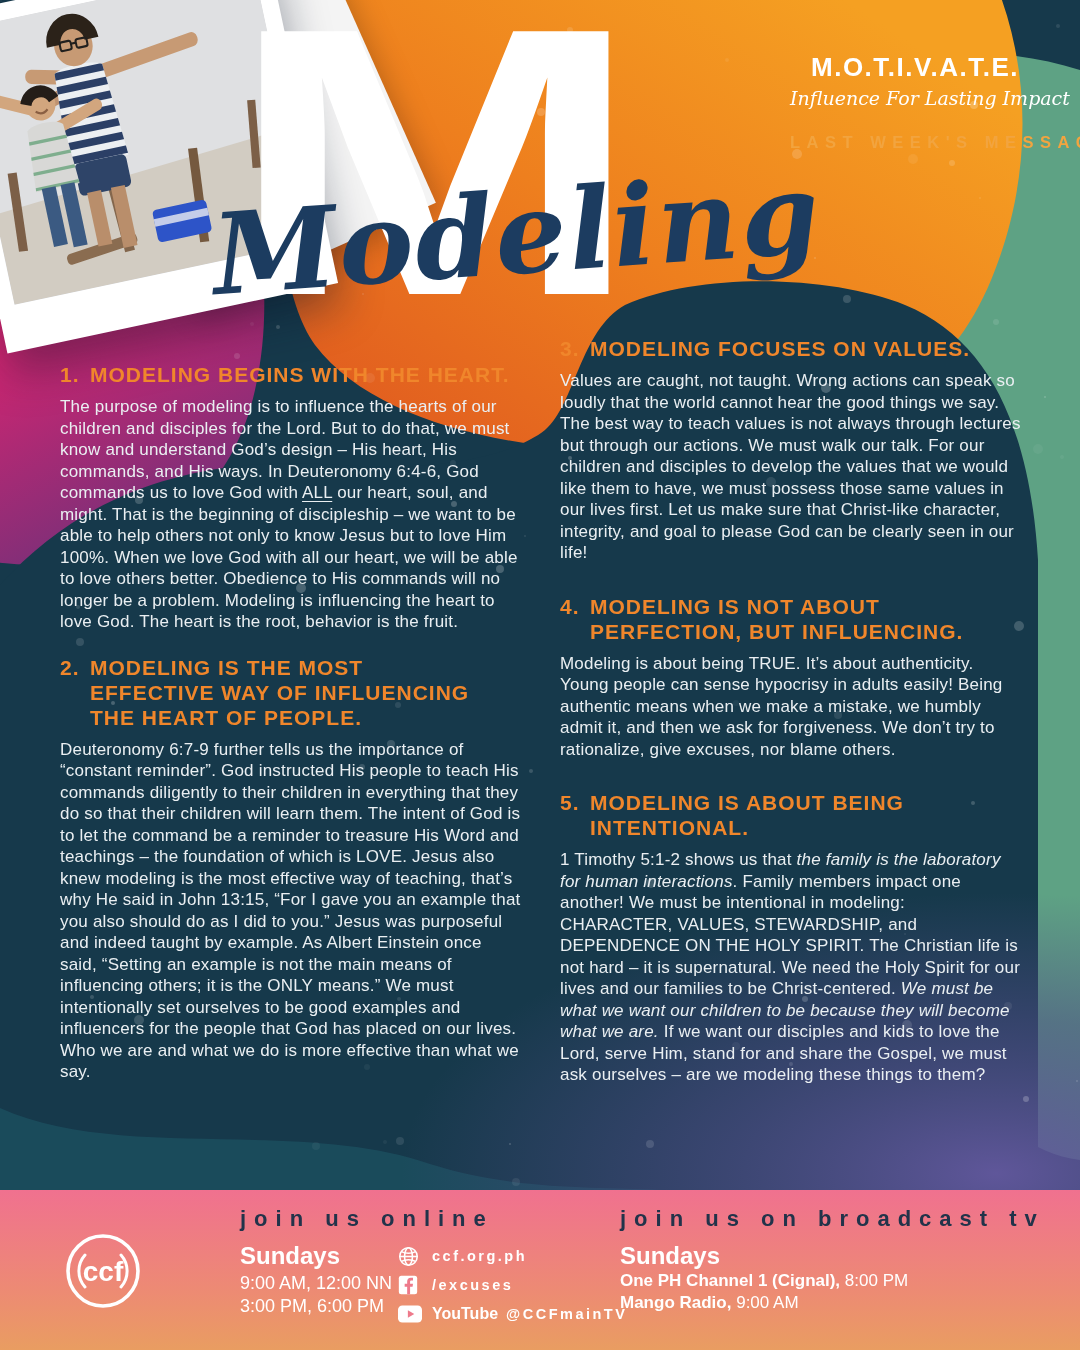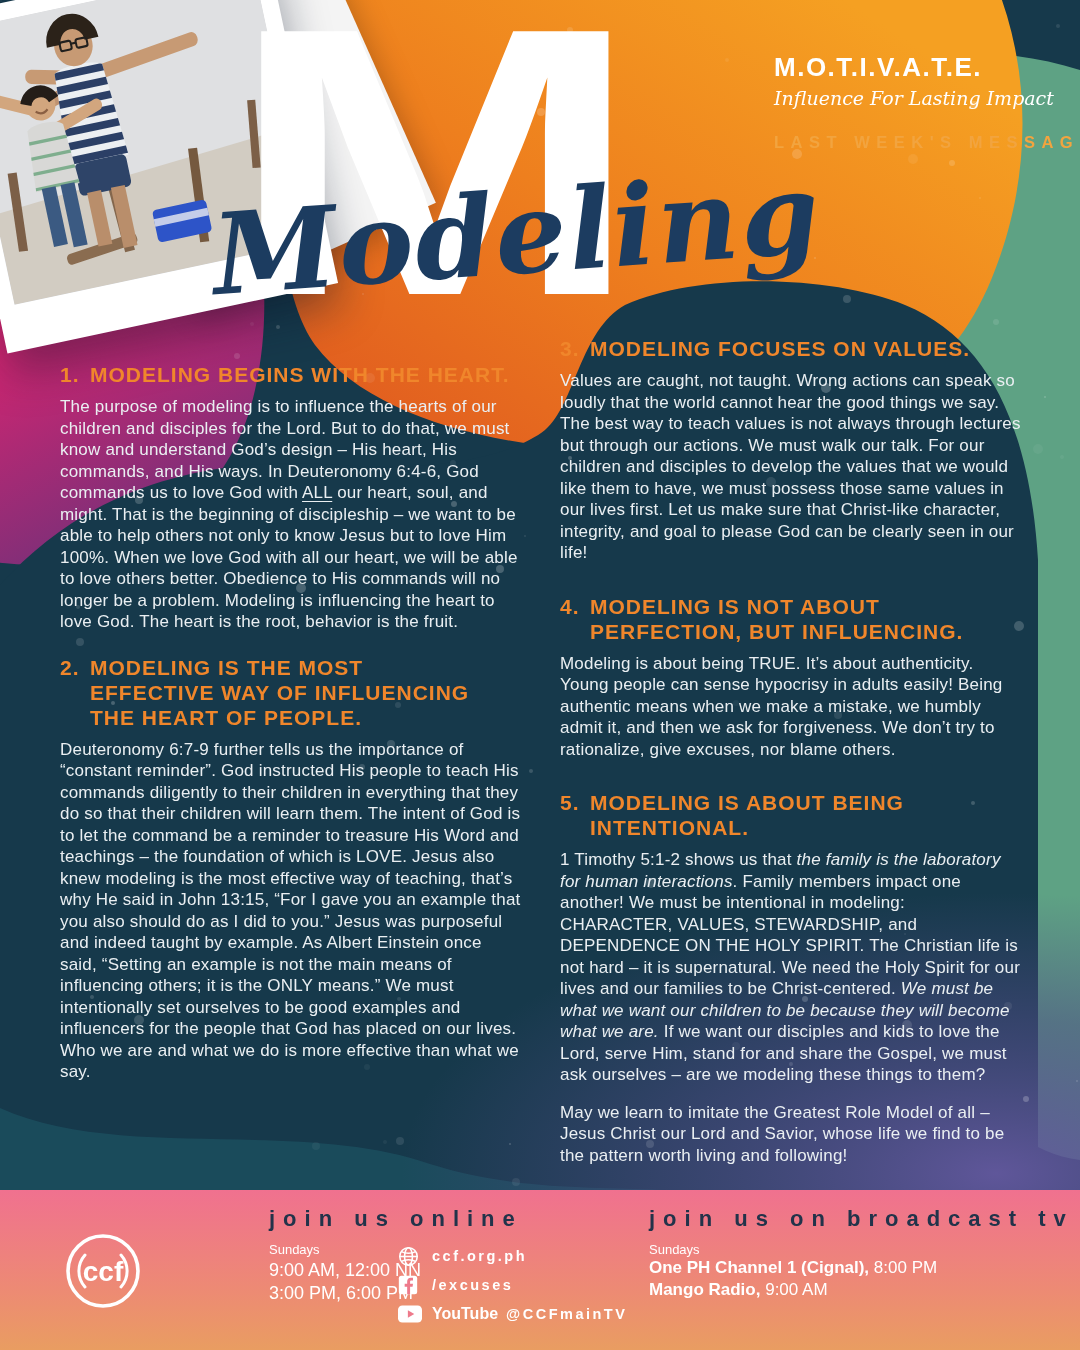--- a/index.html
+++ b/index.html
@@ -27,21 +27,21 @@
     position:absolute;left:228px;top:-2px;z-index:5;color:#ffffff;
     font-size:382px;line-height:.86;font-weight:bold;transform:scaleX(1.3);transform-origin:left top;
   }
   .script-title{
     position:absolute;left:212px;top:168px;z-index:6;color:#1C3C60;
     font-family:"DejaVu Serif",serif;font-style:italic;font-weight:bold;
     font-size:112px;transform:rotate(-4deg);letter-spacing:2px;white-space:nowrap;
   }
 
   
-  .motivate{position:absolute;right:56px;top:52px;width:250px;z-index:5;}
+  .motivate{position:absolute;right:40px;top:52px;width:250px;text-align:center;z-index:5;}
   .motivate .name{color:#ffffff;font-weight:bold;font-size:26px;letter-spacing:1.5px;}
   .motivate .tagline{color:#ffffff;font-family:"DejaVu Serif",serif;font-style:italic;font-size:19px;margin-top:4px;white-space:nowrap;}
   .motivate .kicker{color:#F2A43F;font-weight:bold;font-size:16.5px;letter-spacing:6.5px;margin-top:24px;white-space:nowrap;}
 
   
   .col{position:absolute;z-index:7;width:462px;}
   .col-left{left:60px;top:340px;}
   .col-right{left:560px;top:336px;}
   .para{font-size:17px;line-height:21.5px;color:#EAEFF2;letter-spacing:.2px;margin:0 0 14px 0;}
   .sec{margin-top:22px;}
@@ -51,23 +51,23 @@
   .w330{max-width:330px;}
   .it{font-style:italic;}
   .u{text-decoration:underline;text-underline-offset:3px;}
 
   
   .footer{
     position:absolute;left:0;top:1190px;width:1080px;height:160px;z-index:10;
     background:linear-gradient(180deg,#F0718F 0%,#ED8A74 62%,#E99D61 100%);
   }
   .ccf-logo{position:absolute;left:64px;top:42px;width:78px;height:78px;}
-  .f-block{position:absolute;margin-left:29px;}
+  .f-block{position:absolute;}
   .f-head{color:#22334A;font-weight:bold;font-size:22px;letter-spacing:8px;}
-  .f-day{color:#ffffff;font-weight:normal;font-size:13px;margin-top:10px;}
+  .f-day{color:#ffffff;font-weight:bold;font-size:24px;margin-top:10px;}
   .f-line{color:#ffffff;font-size:18px;line-height:23px;}
   .f-line .b{font-weight:bold;}
   .links{position:absolute;left:398px;top:56px;}
   .link-row{display:flex;align-items:center;margin-bottom:9px;color:#ffffff;}
   .link-row .ic{width:24px;height:20px;margin-right:10px;display:flex;align-items:center;}
   .link-row .txt{font-size:14.5px;font-weight:bold;letter-spacing:2.5px;}
   .yt-word{font-weight:bold;font-size:16px;letter-spacing:0;margin-right:8px;}
   .bc{left:620px;top:16px;}
   .bc .f-line{font-size:17px;line-height:22px;}
   .online-times{margin-top:2px;}
@@ -292,21 +292,20 @@
     </div>
 
     <div class="sec" style="margin-top:30px;">
       <div class="sec-head">
         <span class="sec-num">5.</span>
         <span class="sec-title w330">MODELING IS ABOUT BEING INTENTIONAL.</span>
       </div>
       <p class="para"><span>1 Timothy 5:1-2 shows us that </span><span class="it">the family is the laboratory for human interactions</span><span>. Family members impact one another! We must be intentional in modeling: CHARACTER, VALUES, STEWARDSHIP, and DEPENDENCE ON THE HOLY SPIRIT.  The Christian life is not hard – it is supernatural. We need the Holy Spirit for our lives and our families to be Christ-centered. </span><span class="it">We must be what we want our children to be because they will become what we are.</span><span> If we want our disciples and kids to love the Lord, serve Him, stand for and share the Gospel, we must ask ourselves – are we modeling these things to them?</span></p>
     </div>
 
-    <p class="para" style="margin-top:16px;">May we learn to imitate the Greatest Role Model of all – Jesus Christ our Lord and Savior, whose life we find to be the pattern worth living and following!</p>
   </div>
 
   <div class="footer">
     <svg class="ccf-logo" viewBox="0 0 78 78">
       <circle cx="39" cy="39" r="35" fill="none" stroke="#ffffff" stroke-width="3.6"></circle>
       <path d="M 21 23 A 24 24 0 0 0 21 55" fill="none" stroke="#ffffff" stroke-width="3" stroke-linecap="round"></path>
       <path d="M 57 23 A 24 24 0 0 1 57 55" fill="none" stroke="#ffffff" stroke-width="3" stroke-linecap="round"></path>
       <text x="39" y="49" text-anchor="middle" font-family="Liberation Sans, sans-serif" font-size="28" font-weight="bold" fill="#ffffff">ccf</text>
     </svg>
 

